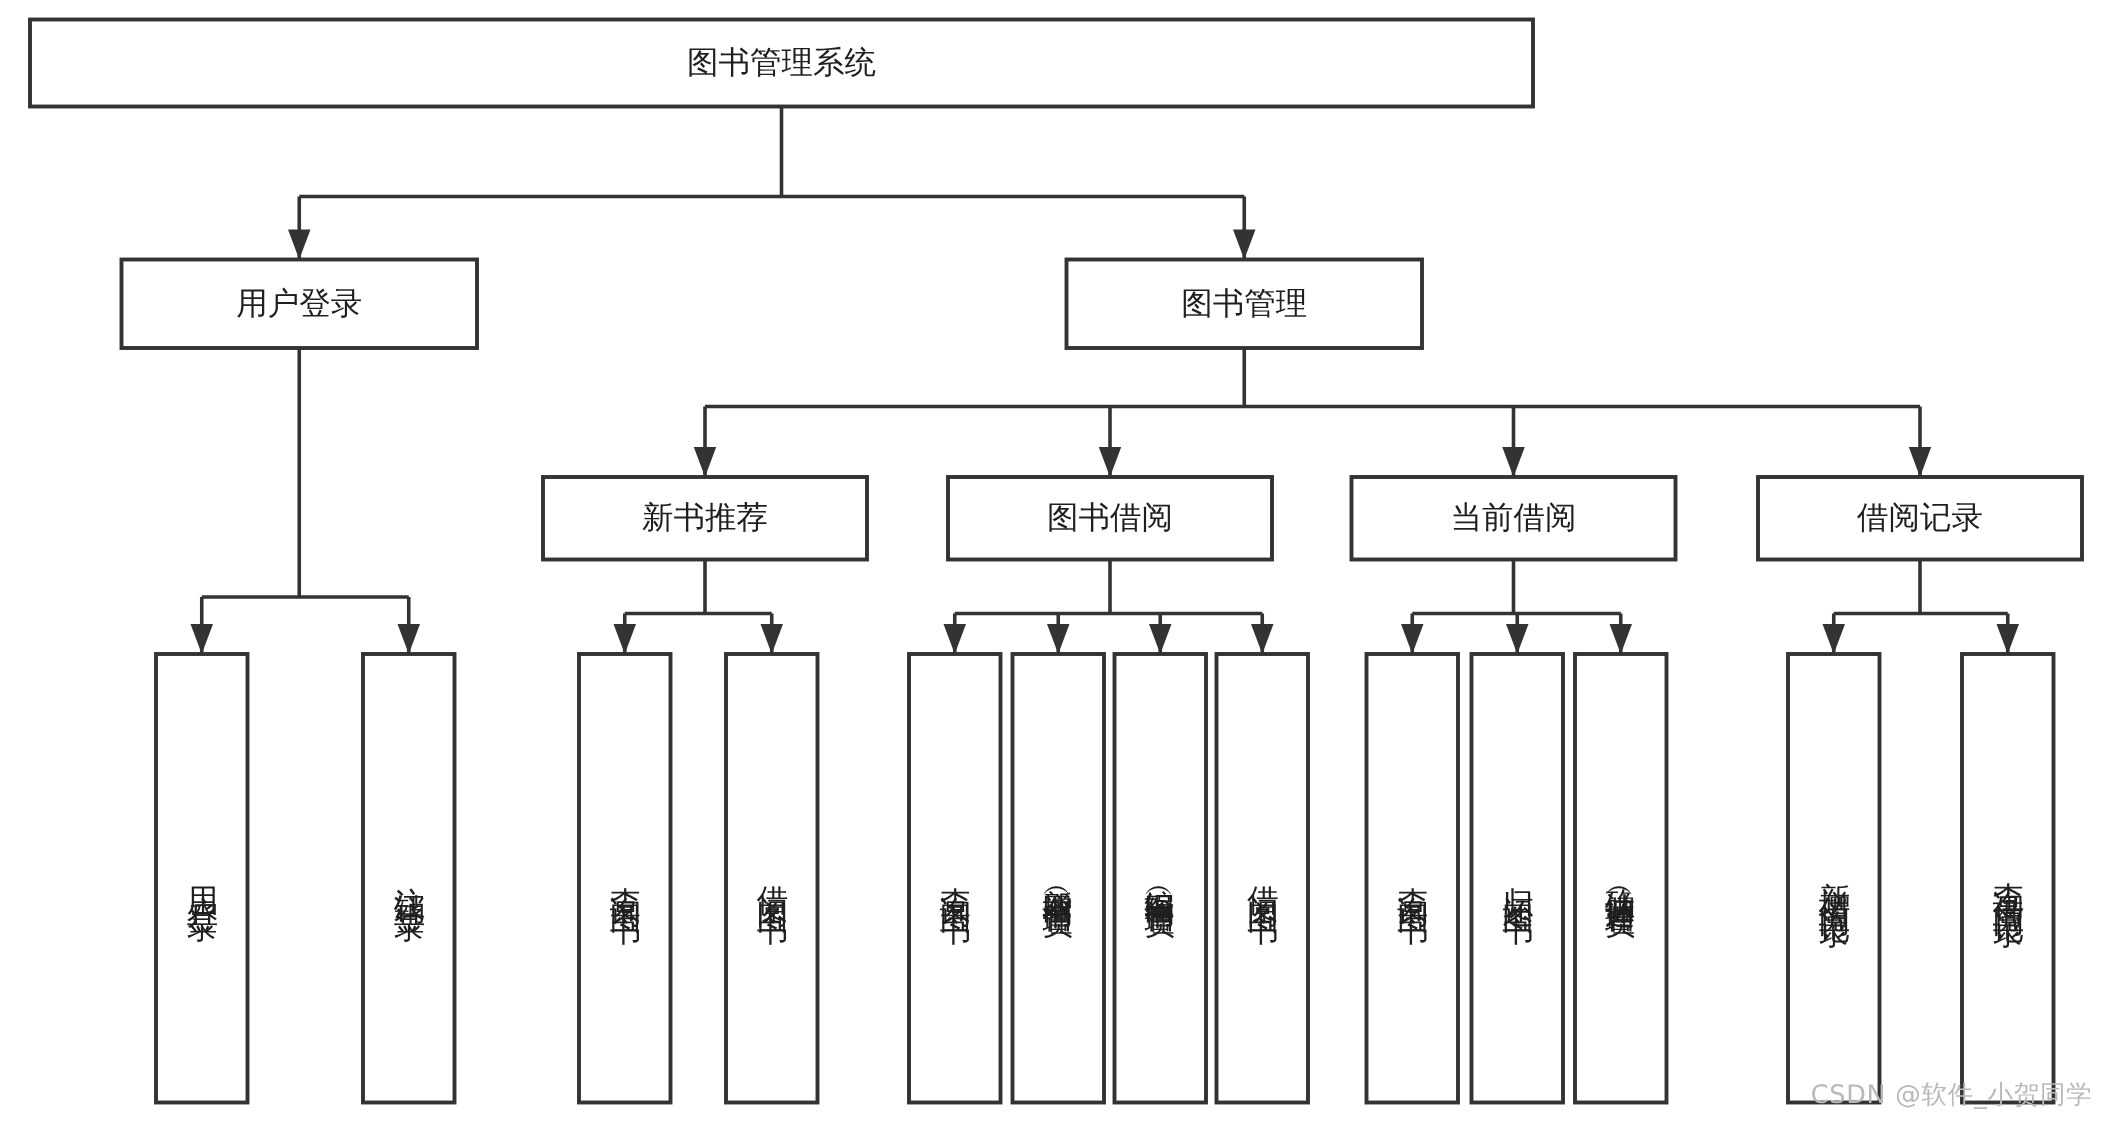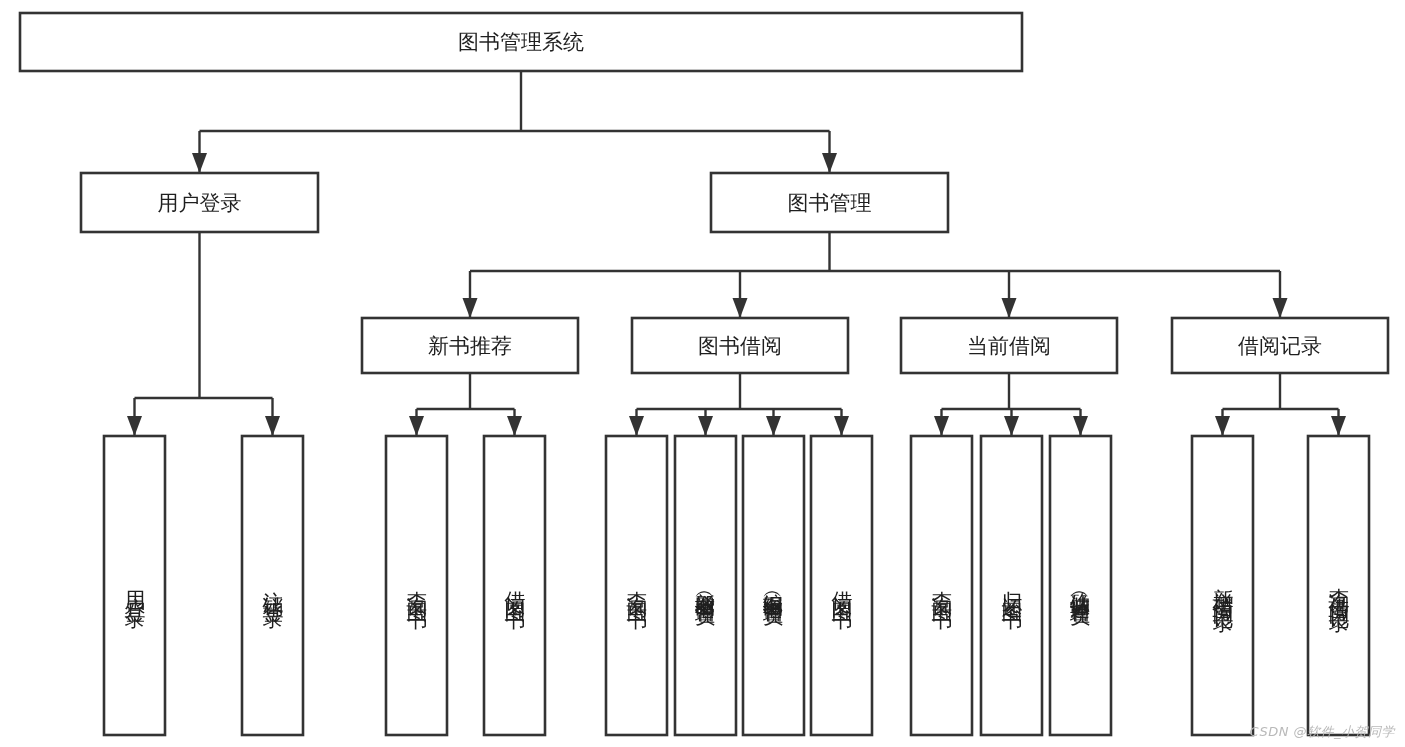--- a/index.html
+++ b/index.html
@@ -65,25 +65,24 @@
     display: flex;
     align-items: center;
     justify-content: center;
     pointer-events: none;
   }
   .watermark {
     position: absolute;
     right: 10px;
     bottom: 6px;
     font-family: "DejaVu Sans", "Liberation Sans", sans-serif;
-    font-size: 13px;
+    font-size: 17px;
     color: #b9b9b9;
     white-space: nowrap;
     letter-spacing: 0.5px;
-    font-style: italic;
   }
 </style>
 </head>
 <body>
 
 <div id="diagram-root">
 
   <svg class="tree" viewBox="0 0 1405 747">
 
     <g id="connectors-layer">

